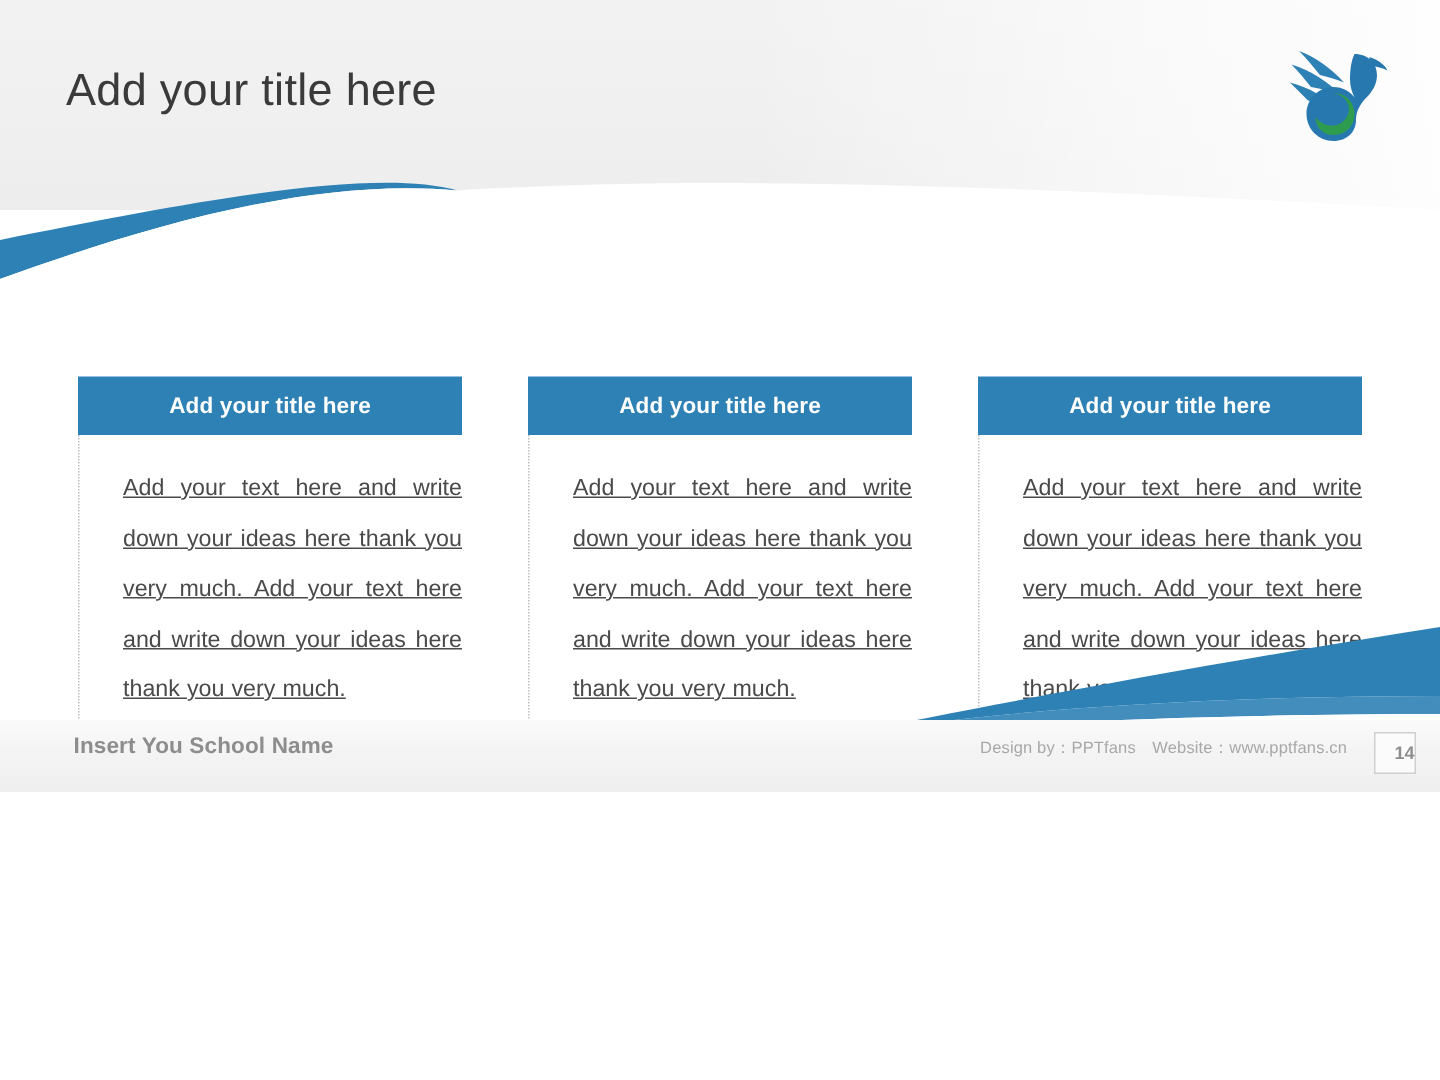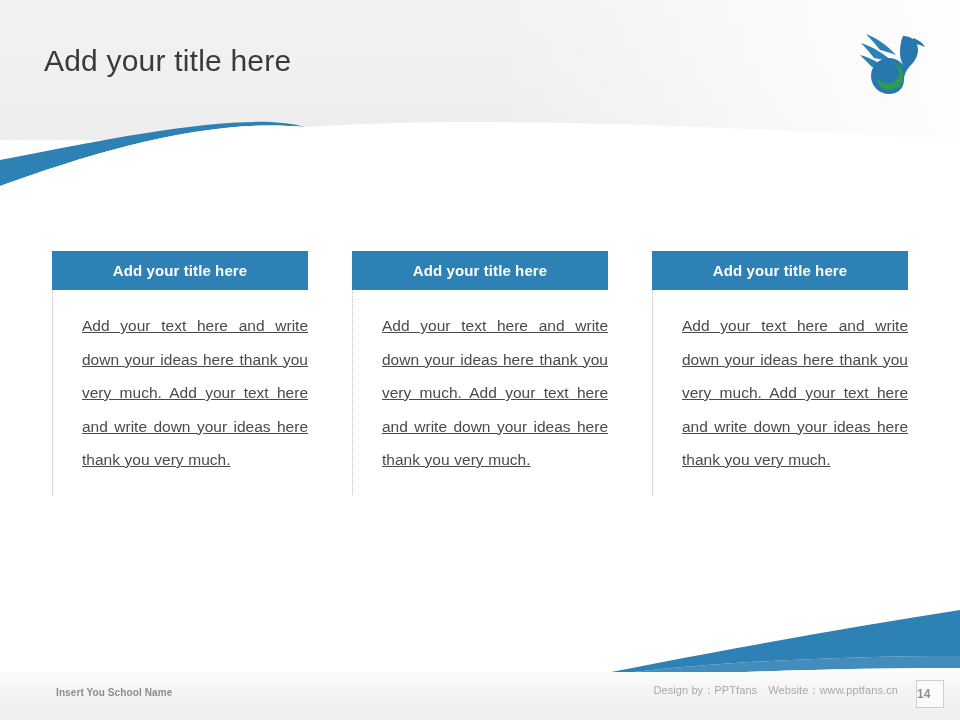--- a/index.html
+++ b/index.html
@@ -10,21 +10,21 @@
   body {
     width: 960px;
     height: 720px;
     overflow: hidden;
     font-family: "Liberation Sans", sans-serif;
   }
 
   #slide {
     position: relative;
     width: 960px;
-    height: 720px;
+    height: 528px;
     background: #ffffff;
     overflow: hidden;
   }
 
   
   .header-band {
     position: absolute;
     left: 0;
     top: 0;
     width: 960px;
@@ -122,23 +122,23 @@
   .footer-band {
     position: absolute;
     left: 0;
     bottom: 0;
     width: 960px;
     height: 48px;
     background: linear-gradient(180deg, #fbfbfb 0%, #f4f4f4 40%, #efefef 100%);
   }
   .footer-school {
     position: absolute;
-    left: 56px;
+    left: 49px;
     bottom: 22px;
-    font-size: 10px;
+    font-size: 15px;
     font-weight: bold;
     color: #8d8d8d;
     letter-spacing: 0.1px;
   }
   .footer-credit {
     position: absolute;
     right: 62px;
     bottom: 22px;
     font-size: 11px;
     color: #a8a8a8;
@@ -151,21 +151,21 @@
     right: 16px;
     bottom: 12px;
     width: 26px;
     height: 26px;
     border: 1px solid #cfcfcf;
     background: #fbfbfb;
     color: #8d8d8d;
     font-size: 12px;
     font-weight: bold;
     line-height: 26px;
-    text-align: left;
+    text-align: right;
   }
 </style>
 </head>
 <body>
 
 <div id="slide">
 
   <div class="header-band"></div>
 
   <svg class="header-svg" width="960" height="210" viewBox="0 0 960 210">

